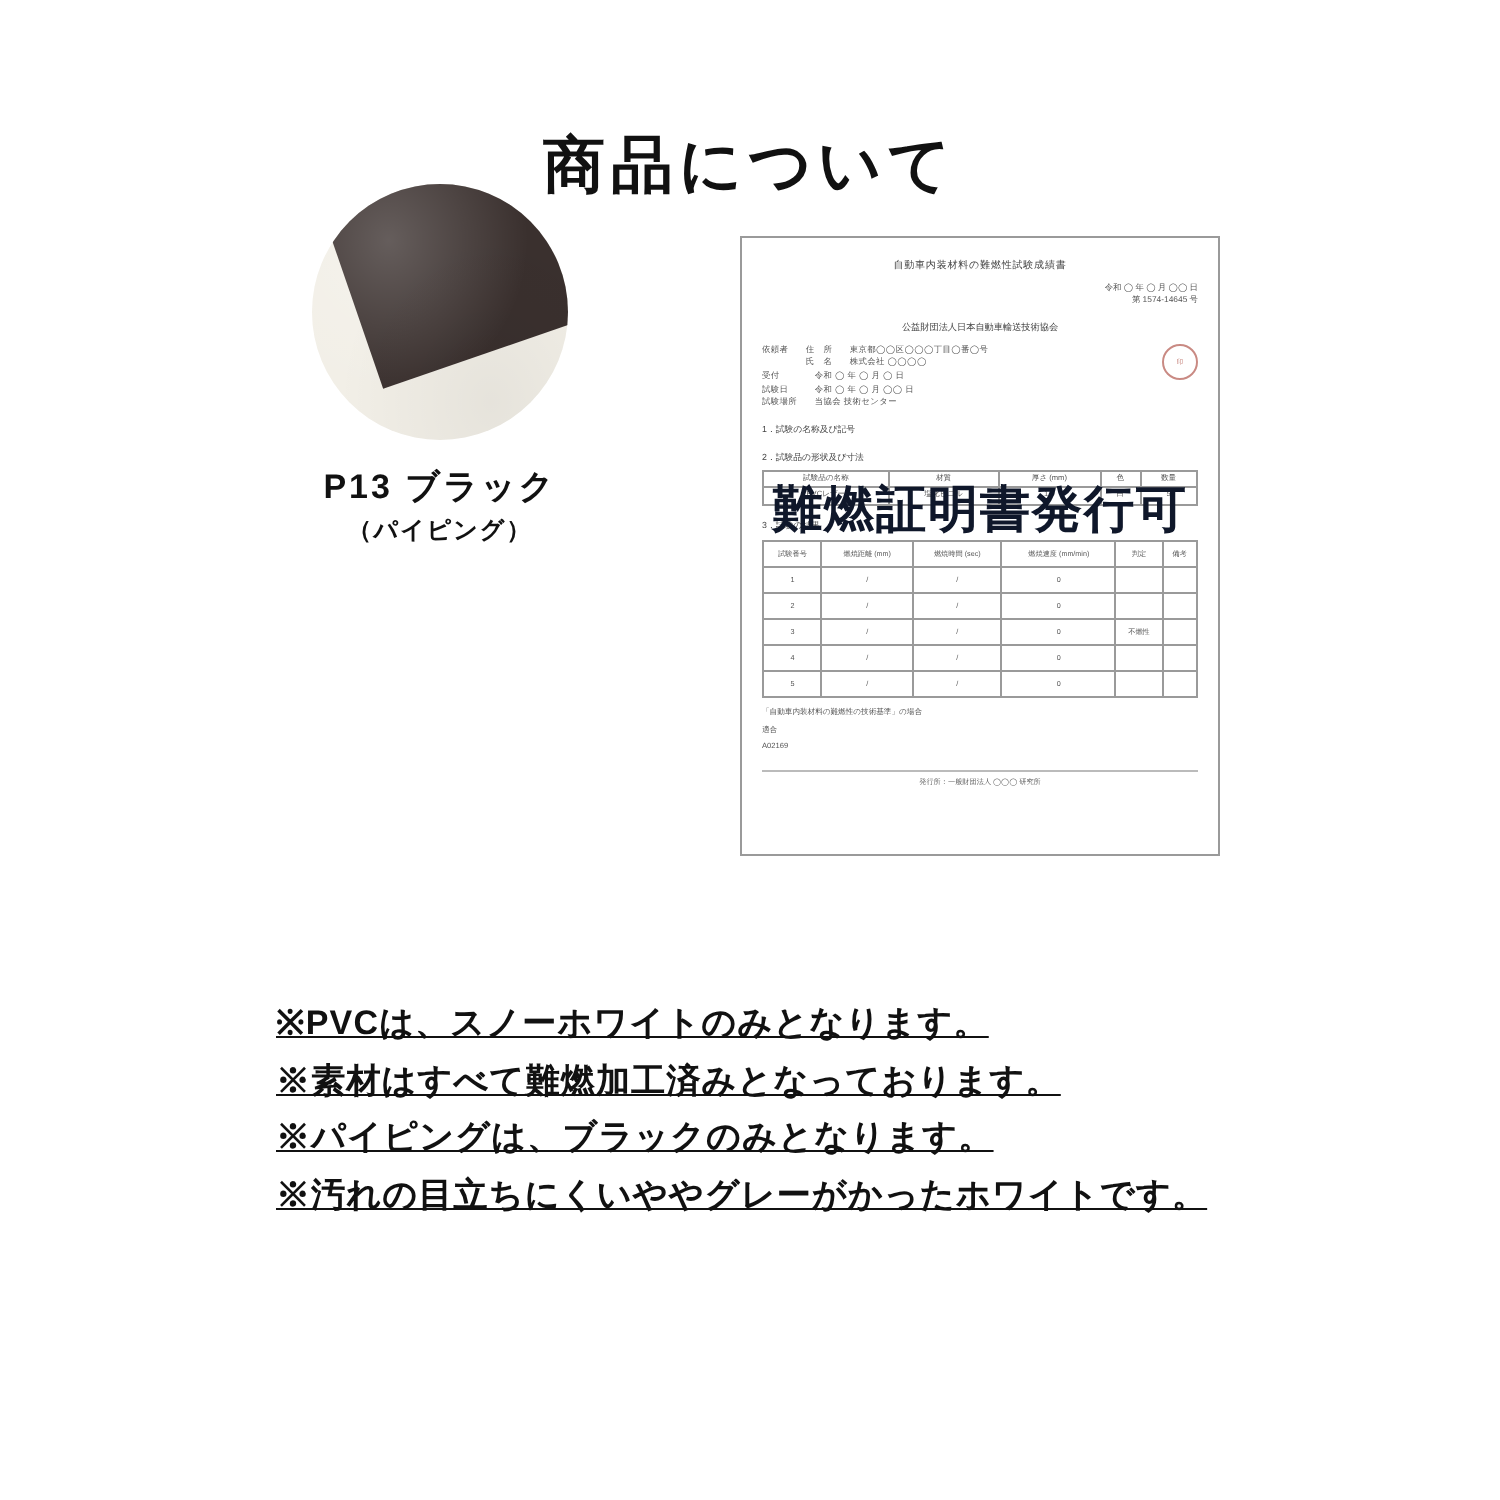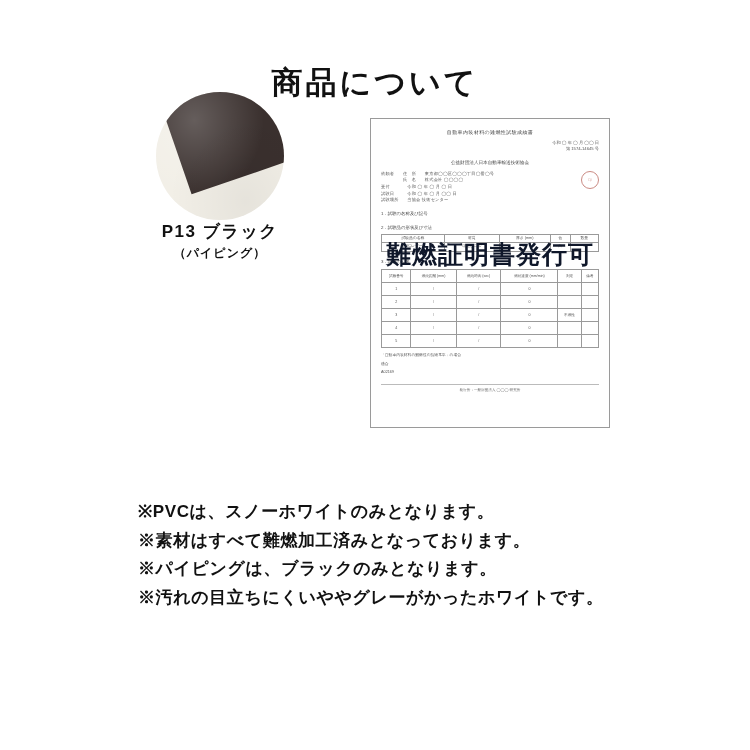--- a/index.html
+++ b/index.html
@@ -93,21 +93,21 @@
       radial-gradient(circle at 88% 56%, rgba(190,185,165,0.32) 0 1.5px, rgba(0,0,0,0) 2px),
       radial-gradient(circle at 14% 66%, rgba(190,185,165,0.36) 0 1.6px, rgba(0,0,0,0) 2px),
       radial-gradient(circle at 38% 72%, rgba(190,185,165,0.34) 0 1.5px, rgba(0,0,0,0) 2px),
       radial-gradient(circle at 62% 78%, rgba(190,185,165,0.37) 0 1.7px, rgba(0,0,0,0) 2px),
       radial-gradient(circle at 84% 84%, rgba(190,185,165,0.30) 0 1.4px, rgba(0,0,0,0) 2px),
       radial-gradient(circle at 28% 90%, rgba(190,185,165,0.33) 0 1.5px, rgba(0,0,0,0) 2px),
       radial-gradient(circle at 54% 57%, rgba(190,185,165,0.28) 0 1.3px, rgba(0,0,0,0) 2px);
     opacity: 0.9;
   }
   .swatch-caption {
-    margin-top: 0;
+    margin-top: 12px;
     font-size: 17px;
     font-weight: bold;
     line-height: 1.45;
     letter-spacing: 1.5px;
     color: #111111;
   }
   .swatch-caption .sub {
     display: block;
     font-size: 12px;
     letter-spacing: 1px;
@@ -238,20 +238,21 @@
   .notes {
     position: absolute;
     left: 138px;
     top: 498px;
     width: 500px;
     font-size: 17px;
     font-weight: bold;
     line-height: 1.68;
     letter-spacing: 0.6px;
     color: #111111;
+    text-decoration: underline;
   }
   .notes div { white-space: nowrap; }
   .note-indent { padding-left: 17px; }
 </style>
 </head>
 <body>
 
 <div class="page">
 
   <div class="page-title">商品について</div>

